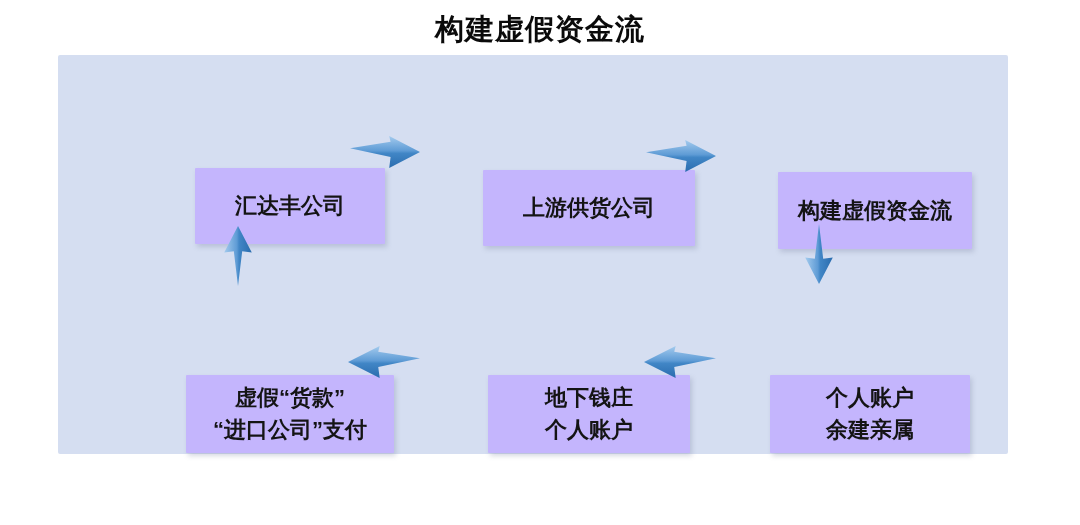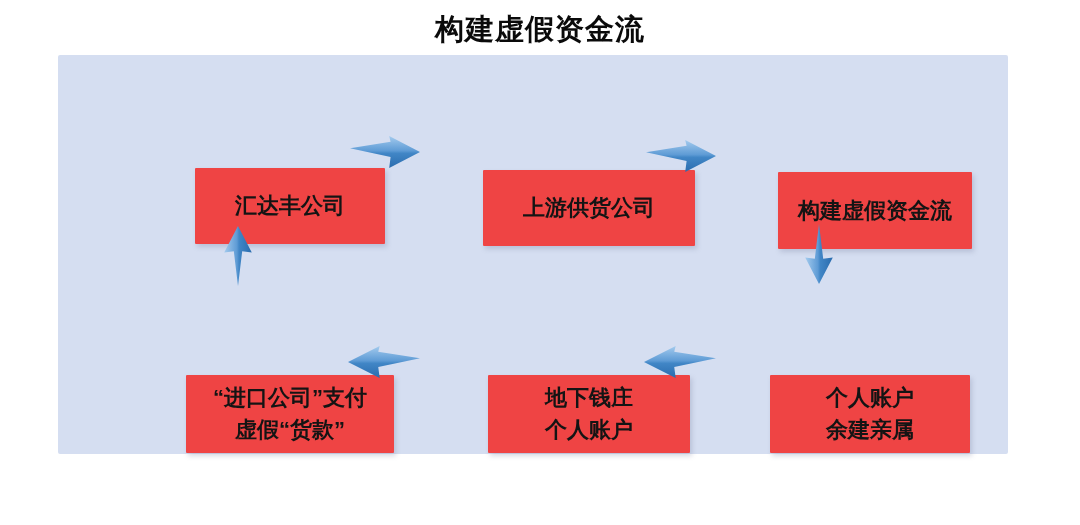--- a/index.html
+++ b/index.html
@@ -30,21 +30,21 @@
     position: absolute;
     left: 58px;
     top: 55px;
     width: 950px;
     height: 399px;
     background: #d5def1;
     border-radius: 2px;
   }
   .node {
     position: absolute;
-    background: #ef4444;
+    background: #c4b5fd;
     color: #141414;
     font-weight: bold;
     font-size: 22px;
     display: flex;
     flex-direction: column;
     align-items: center;
     justify-content: center;
     text-align: center;
     line-height: 1.45;
     box-shadow: 2px 3px 5px rgba(110, 120, 150, 0.28);
@@ -97,22 +97,22 @@
       <div>汇达丰公司</div>
     </div>
     <div class="node node-2">
       <div>上游供货公司</div>
     </div>
     <div class="node node-3">
       <div>构建虚假资金流</div>
     </div>
 
     <div class="node node-4">
+      <div>虚假“货款”</div>
       <div>“进口公司”支付</div>
-      <div>虚假“货款”</div>
     </div>
     <div class="node node-5">
       <div>地下钱庄</div>
       <div>个人账户</div>
     </div>
     <div class="node node-6">
       <div>个人账户</div>
       <div>余建亲属</div>
     </div>
 

